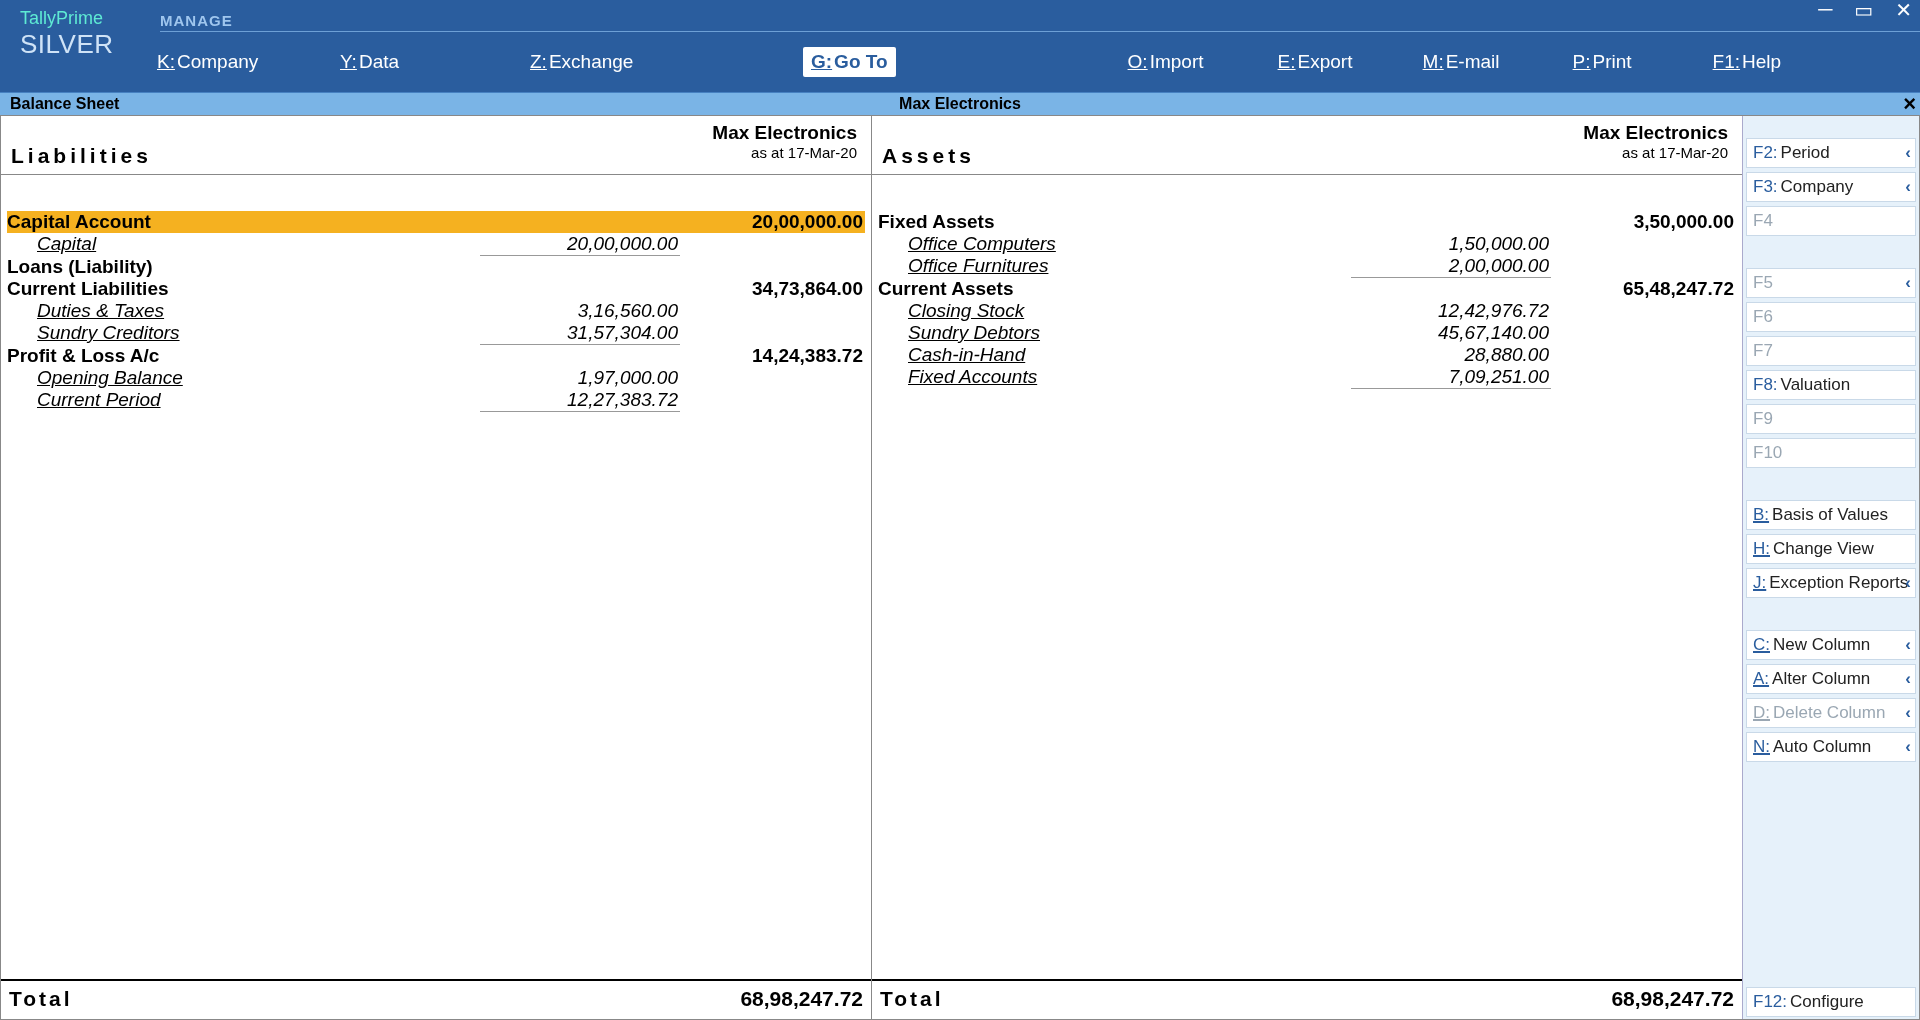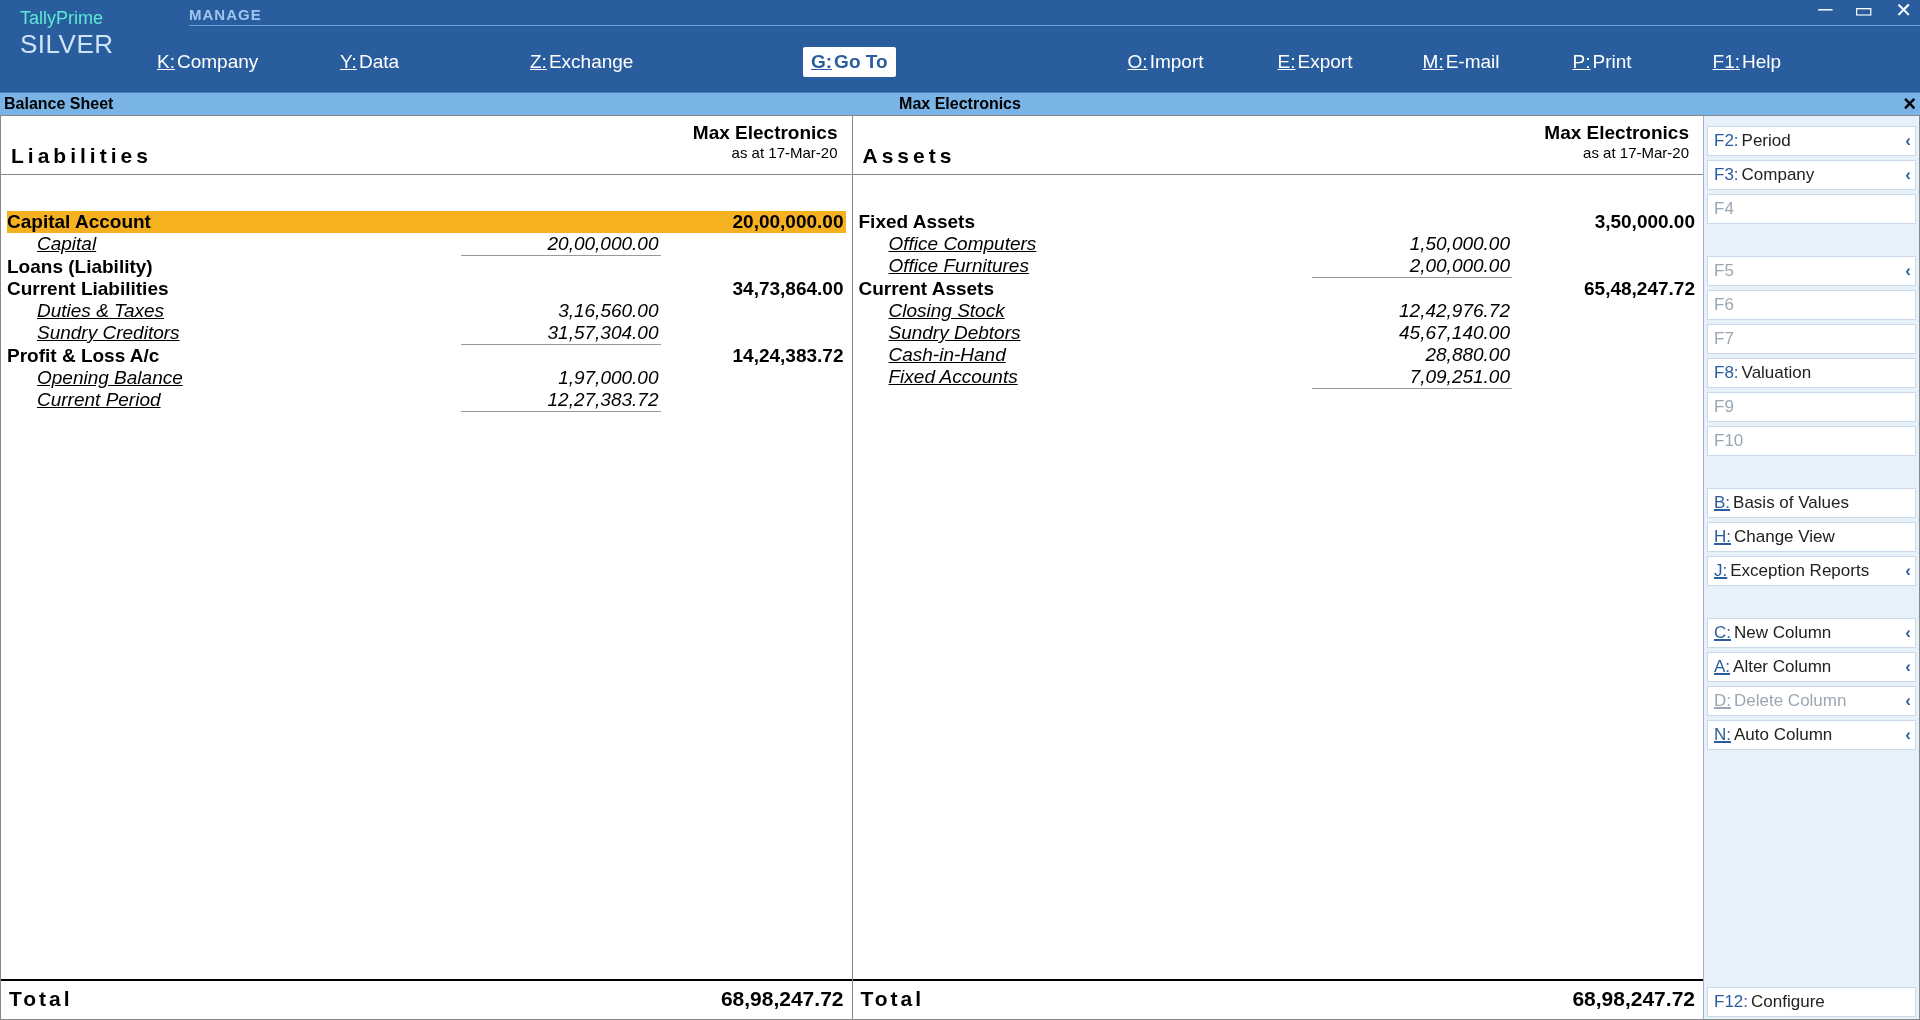--- a/index.html
+++ b/index.html
@@ -36,24 +36,23 @@
   letter-spacing: 0.5px;
 }
 .top-right {
   flex: 1;
   display: flex;
   flex-direction: column;
 }
 .manage-row {
   height: 32px;
   display: flex;
-  align-items: center;
+  align-items: flex-end;
   padding-left: 5px;
   position: relative;
-  margin-left: 29px;
 }
 .manage-label {
   color: #9fc6ee;
   font-size: 15px;
   letter-spacing: 1px;
   font-weight: 700;
   border-bottom: 1px solid #6da0d6;
   padding-bottom: 2px;
   width: 100%;
 }
@@ -100,21 +99,21 @@
   height: 23px;
   display: flex;
   align-items: center;
   color: #000;
   font-weight: 700;
   font-size: 16px;
   position: relative;
   border-top: 1px solid #4681c1;
 }
 .subheader-left {
-  padding-left: 4px;
+  padding-left: 10px;
 }
 .subheader-center {
   position: absolute;
   left: 50%;
   transform: translateX(-50%);
 }
 .subheader-close {
   position: absolute;
   right: 4px;
   font-size: 22px;
@@ -209,26 +208,26 @@
   border-top: 2px solid #000;
   display: flex;
   font-weight: 700;
   font-size: 21px;
   padding: 6px 8px 8px 8px;
   letter-spacing: 3px;
 }
 .total-row .label { flex: 1; }
 .total-row .amount { text-align: right; letter-spacing: 0; padding-right: 0; }
 .sidebar {
-  width: 216px;
+  width: 177px;
   background: #e6f1fa;
   border-left: 1px solid #aac;
   display: flex;
   flex-direction: column;
-  padding-top: 8px;
+  padding-top: 20px;
 }
 .side-btn {
   background: #fff;
   border: 1px solid #c9d9e8;
   margin: 2px 3px;
   padding: 4px 6px 4px 6px;
   font-size: 17px;
   color: #2a5d9e;
   cursor: pointer;
   display: flex;

